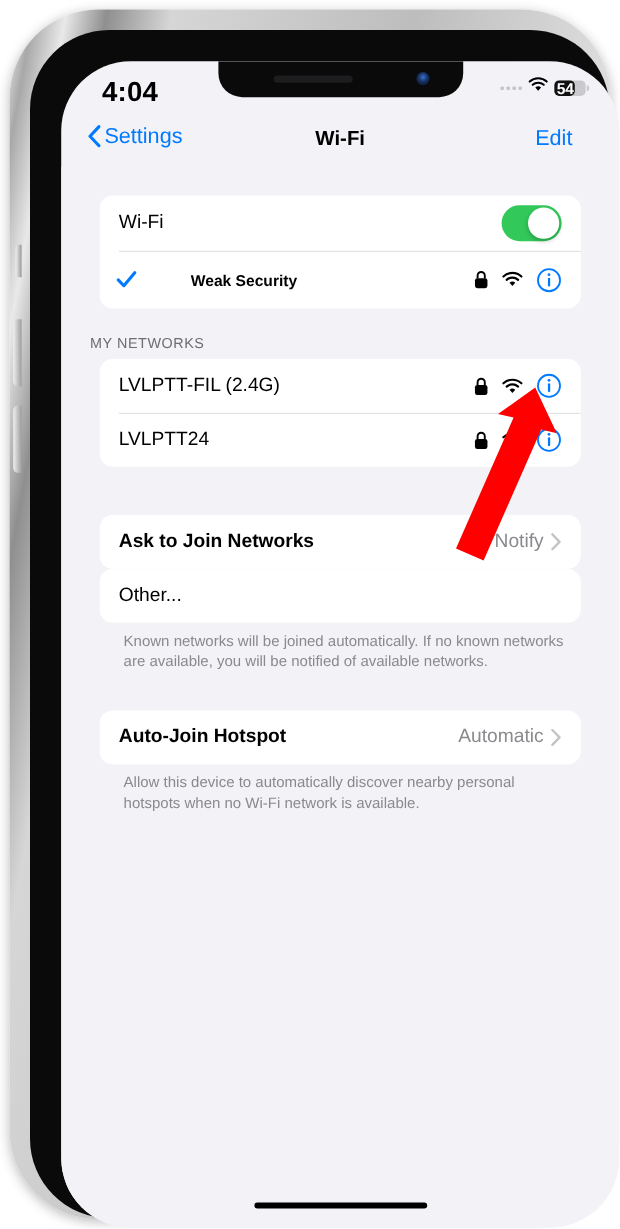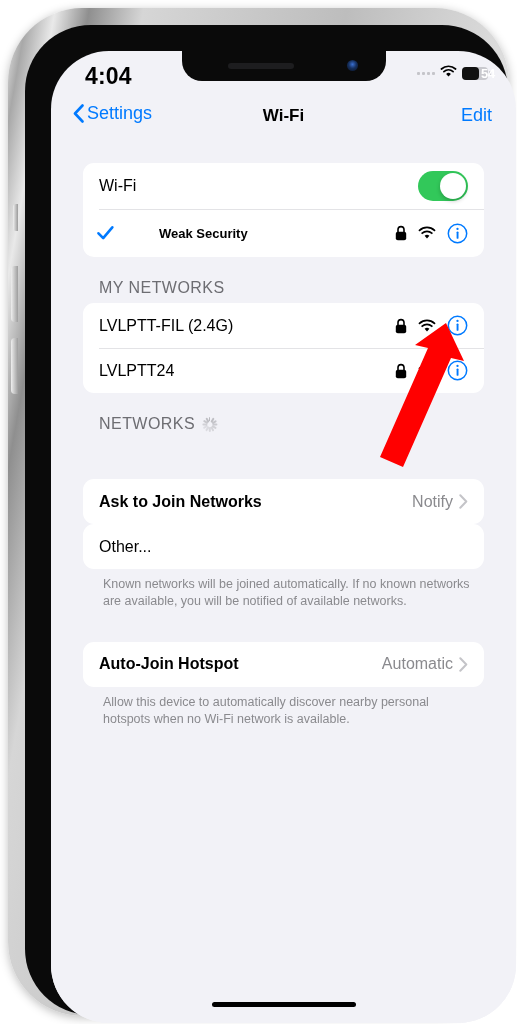--- a/index.html
+++ b/index.html
@@ -156,21 +156,21 @@
     width: 17px; height: 13px;
     border-radius: 4px;
     background: #111;
   }
   .batt .num {
     position: relative;
     z-index: 2;
     font-size: 13px;
     font-weight: bold;
     color: #fff;
-    margin-left: 19px;
+    margin-left: 2px;
     letter-spacing: -.2px;
   }
   .batt .cap {
     position: absolute;
     right: -3px; top: 4px;
     width: 2px; height: 5px;
     border-radius: 0 2px 2px 0;
     background: #c9c9ce;
   }
 
@@ -198,21 +198,21 @@
   .nav-title {
     position: absolute;
     left: 0; right: 0; top: 11px;
     text-align: center;
     font-size: 17px;
     font-weight: bold;
     color: #000;
   }
   .nav-edit {
     position: absolute;
-    right: 24px; top: 10px;
+    right: 39px; top: 10px;
     color: #007aff;
     font-size: 18px;
     cursor: pointer;
   }
 
   
   .content {
     position: absolute;
     top: 88px; left: 0; right: 0; bottom: 0;
     background: #f2f2f7;
@@ -246,24 +246,24 @@
   }
   .row-title.semibold { font-weight: bold; }
   .spacer { flex: 1 1 auto; }
   .row-value {
     font-size: 16px;
     color: #8a8a8e;
     margin-right: 6px;
   }
 
   .section-header {
-    font-size: 16px;
+    font-size: 12px;
     color: #6d6d72;
     letter-spacing: .45px;
-    padding: 22px 0 6px 48px;
+    padding: 22px 0 6px 24px;
     display: flex;
     align-items: center;
     gap: 7px;
   }
   .footnote {
     font-size: 12.5px;
     line-height: 1.35;
     color: #8a8a8e;
     padding: 7px 38px 0 52px;
   }
@@ -486,37 +486,20 @@
                 </svg>
                 <svg class="icon-info" viewBox="0 0 21 21">
                   <circle cx="10.5" cy="10.5" r="9.2" stroke="#007aff" stroke-width="1.5" fill="none"></circle>
                   <circle cx="10.5" cy="5.9" r="1.15" fill="#007aff"></circle>
                   <rect x="9.6" y="8.4" width="1.9" height="7.4" rx=".9" fill="#007aff"></rect>
                 </svg>
               </div>
             </div>
           </div>
 
-          <div class="section-header">
-            <span>NETWORKS</span>
-            <span class="spinner">
-              <i style="transform:rotate(0deg);opacity:.95"></i>
-              <i style="transform:rotate(30deg);opacity:.85"></i>
-              <i style="transform:rotate(60deg);opacity:.75"></i>
-              <i style="transform:rotate(90deg);opacity:.65"></i>
-              <i style="transform:rotate(120deg);opacity:.55"></i>
-              <i style="transform:rotate(150deg);opacity:.48"></i>
-              <i style="transform:rotate(180deg);opacity:.42"></i>
-              <i style="transform:rotate(210deg);opacity:.38"></i>
-              <i style="transform:rotate(240deg);opacity:.34"></i>
-              <i style="transform:rotate(270deg);opacity:.55"></i>
-              <i style="transform:rotate(300deg);opacity:.7"></i>
-              <i style="transform:rotate(330deg);opacity:.85"></i>
-            </span>
-          </div>
           <div class="group" style="margin-top:40px;">
             <div class="row" style="min-height:45px;">
               <span class="row-title semibold">Ask to Join Networks</span>
               <span class="spacer"></span>
               <span class="row-value">Notify</span>
               <svg class="chev-right" viewBox="0 0 9 15">
                 <path d="M1.3 1.3 L7.3 7.5 L1.3 13.7" stroke="#c4c4c8" stroke-width="2" fill="none" stroke-linecap="round" stroke-linejoin="round"></path>
               </svg>
             </div>
           </div>

